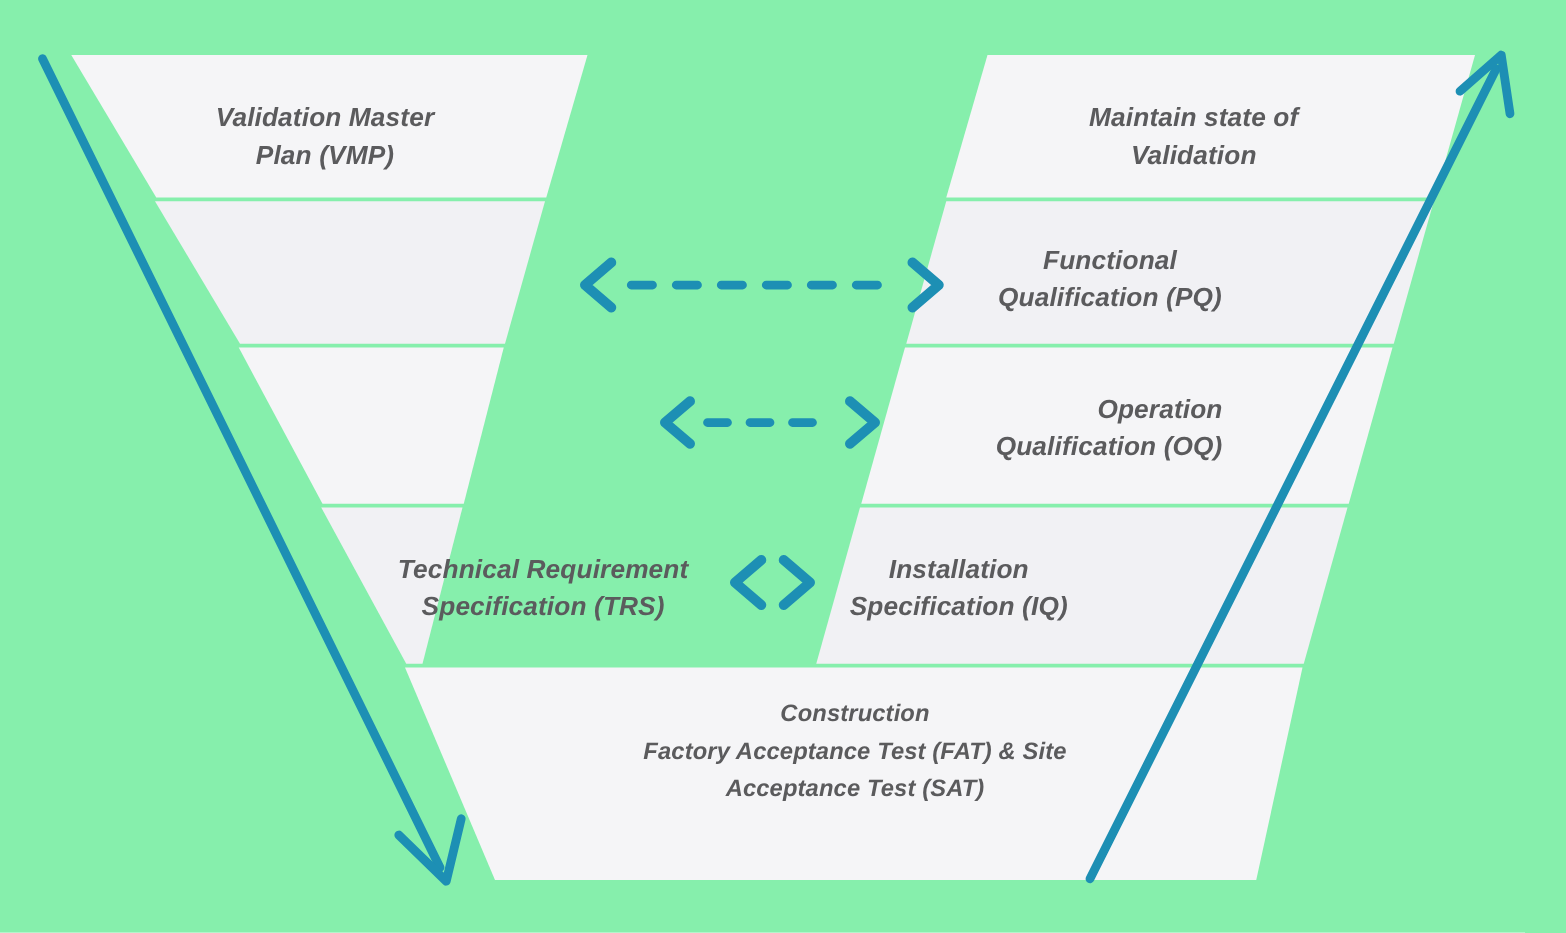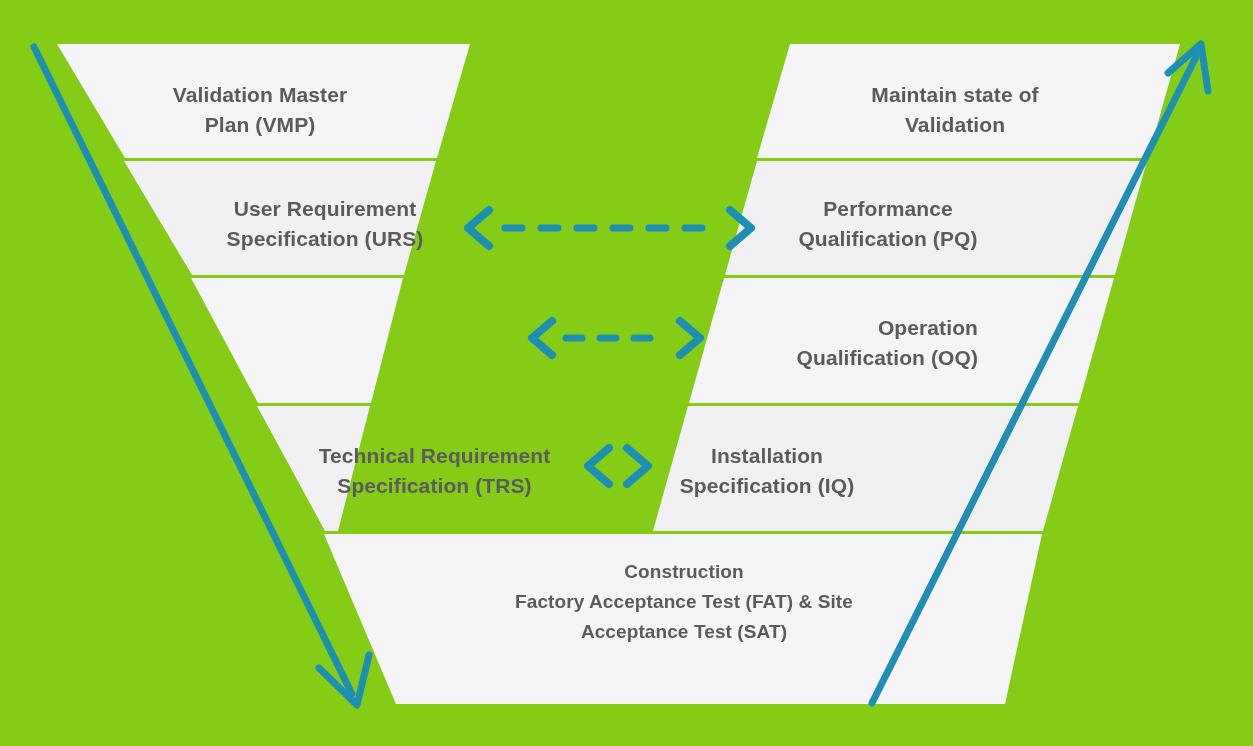--- a/index.html
+++ b/index.html
@@ -11,21 +11,22 @@
   body {
     width: 1253px;
     height: 746px;
     font-family: "Liberation Sans", sans-serif;
     overflow: hidden;
   }
   #diagram-root {
     position: relative;
     width: 1253px;
     height: 746px;
-    background: #84cc16;
+    background: #86efac;
+    font-style: italic;
   }
   #vmodel-svg {
     position: absolute;
     top: 0;
     left: 0;
     width: 1253px;
     height: 746px;
     display: block;
   }
   .stage-label {
@@ -100,31 +101,29 @@
     <g>
       <path d="M 609,448 L 588,466 L 609,484" fill="none" stroke="#1d8fb4" stroke-width="8" stroke-linecap="round" stroke-linejoin="round"></path>
       <path d="M 627,448 L 648,466 L 627,484" fill="none" stroke="#1d8fb4" stroke-width="8" stroke-linecap="round" stroke-linejoin="round"></path>
     </g>
 
   </svg>
 
   <div class="stage-label" style="left:105px; top:80px; width:310px;">Validation Master
 Plan (VMP)</div>
 
-  <div class="stage-label" style="left:170px; top:194px; width:310px;">User Requirement
-Specification (URS)</div>
 
 
   <div class="stage-label" style="left:262px; top:441px; width:345px;">Technical Requirement
 Specification (TRS)</div>
 
   <div class="stage-label" style="left:800px; top:80px; width:310px;">Maintain state of
 Validation</div>
 
-  <div class="stage-label" style="left:733px; top:194px; width:310px;">Performance
+  <div class="stage-label" style="left:733px; top:194px; width:310px;">Functional
 Qualification (PQ)</div>
 
   <div class="stage-label" style="left:668px; top:313px; width:310px;text-align:right;">Operation
 Qualification (OQ)</div>
 
   <div class="stage-label" style="left:612px; top:441px; width:310px;">Installation
 Specification (IQ)</div>
 
   <div class="stage-label wide" style="left:334px; top:557px; width:700px;">Construction
 Factory Acceptance Test (FAT) &amp; Site

